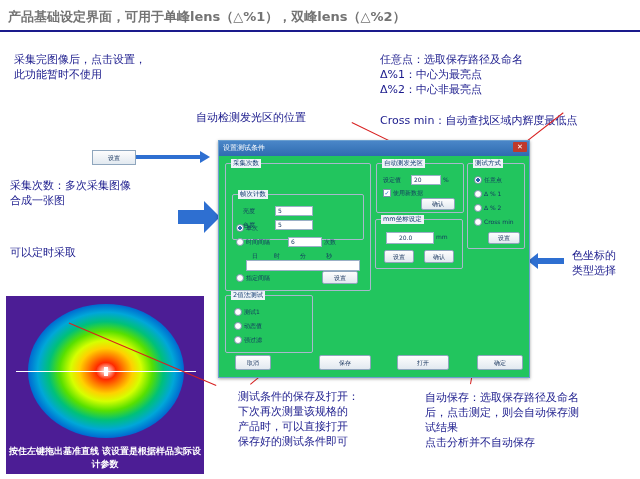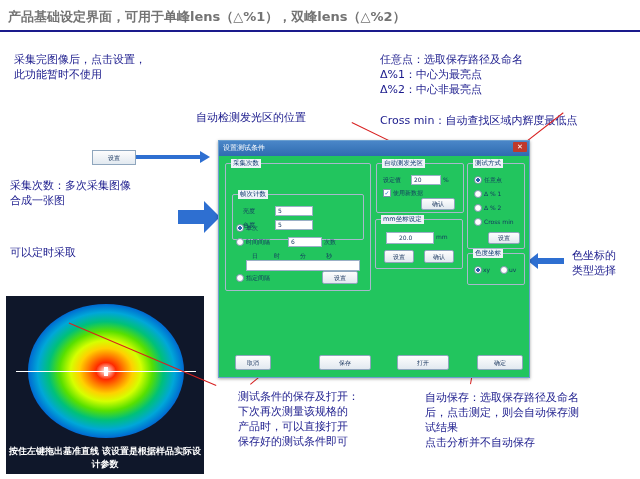--- a/index.html
+++ b/index.html
@@ -24,21 +24,21 @@
   .inp{position:absolute;border:1px solid #9bb0c6;background:#fff;height:8px;}
   .btn{position:absolute;border:1px solid #8fa6bd;background:linear-gradient(#fdfdfd,#e2e9f0);
        font-size:6px;color:#16335c;text-align:center;border-radius:2px;}
   .rad{position:absolute;width:6px;height:6px;border:1px solid #7d93ab;border-radius:50%;background:#fff;}
   .rad.on{background:radial-gradient(#2a63ad 0 40%,#fff 45%);}
   .chk{position:absolute;width:6px;height:6px;border:1px solid #7d93ab;background:#fff;}
   .chk.on{background:#fff;color:#1d6fc4;font-size:6px;line-height:6px;text-align:center;}
   .ln{position:absolute;background:#d81f1f;height:1px;transform-origin:0 0;}
   .bluebar{position:absolute;background:#2e6fd1;}
   
-  #beam{left:6px;top:296px;width:198px;height:178px;background:#0f172a;}
+  #beam{left:6px;top:296px;width:198px;height:178px;background:#4c1d95;}
   #beam-caption{position:absolute;left:0;right:0;bottom:3px;text-align:center;
                 color:#fff;font-size:9px;line-height:13px;font-weight:bold;}
 </style>
 </head>
 <body>
 
 <div class="abs title" style="left:8px;top:8px;width:624px;">产品基础设定界面，可用于单峰lens（△%1），双峰lens（△%2）</div>
 <div class="abs" style="left:0;top:30px;width:640px;height:2px;background:#1a1a8c;"></div>
 
 <div class="abs note" style="left:14px;top:52px;width:170px;">采集完图像后，点击设置，
@@ -175,27 +175,29 @@
     <span class="abs lbl" style="left:16px;top:12px;">任意点</span>
     <div class="rad" style="left:6px;top:26px;"></div>
     <span class="abs lbl" style="left:16px;top:26px;">Δ % 1</span>
     <div class="rad" style="left:6px;top:40px;"></div>
     <span class="abs lbl" style="left:16px;top:40px;">Δ % 2</span>
     <div class="rad" style="left:6px;top:54px;"></div>
     <span class="abs lbl" style="left:16px;top:54px;">Cross min</span>
     <div class="btn" style="left:20px;top:68px;width:30px;height:10px;line-height:10px;">设置</div>
   </div>
 
-  <div class="grp" style="left:248px;top:112px;width:56px;height:30px;">
-    <span class="lg">色度坐标</span>
-    <div class="rad on" style="left:6px;top:12px;"></div>
-    <span class="abs lbl" style="left:15px;top:12px;">xy</span>
-    <div class="rad" style="left:32px;top:12px;"></div>
-    <span class="abs lbl" style="left:41px;top:12px;">uv</span>
-  </div>
-
+
+  <div class="grp" style="left:6px;top:154px;width:86px;height:56px;">
+    <span class="lg">2值法测试</span>
+    <div class="rad" style="left:8px;top:12px;"></div>
+    <span class="abs lbl" style="left:18px;top:12px;">测试1</span>
+    <div class="rad" style="left:8px;top:26px;"></div>
+    <span class="abs lbl" style="left:18px;top:26px;">动态值</span>
+    <div class="rad" style="left:8px;top:40px;"></div>
+    <span class="abs lbl" style="left:18px;top:40px;">强过滤</span>
+  </div>
 
 
   <div class="btn" style="left:16px;top:214px;width:34px;height:13px;line-height:13px;">取消</div>
   <div class="btn" style="left:100px;top:214px;width:50px;height:13px;line-height:13px;">保存</div>
   <div class="btn" style="left:178px;top:214px;width:50px;height:13px;line-height:13px;">打开</div>
   <div class="btn" style="left:258px;top:214px;width:44px;height:13px;line-height:13px;">确定</div>
 </div>
 
 </body></html>

